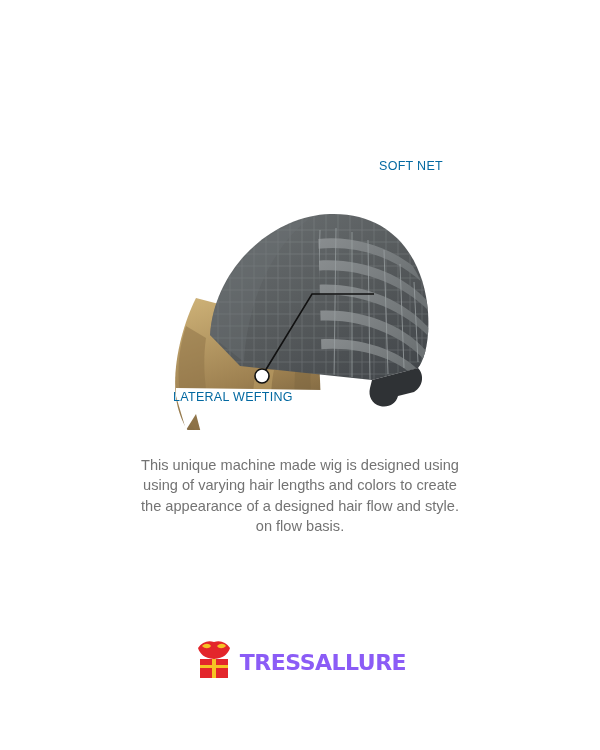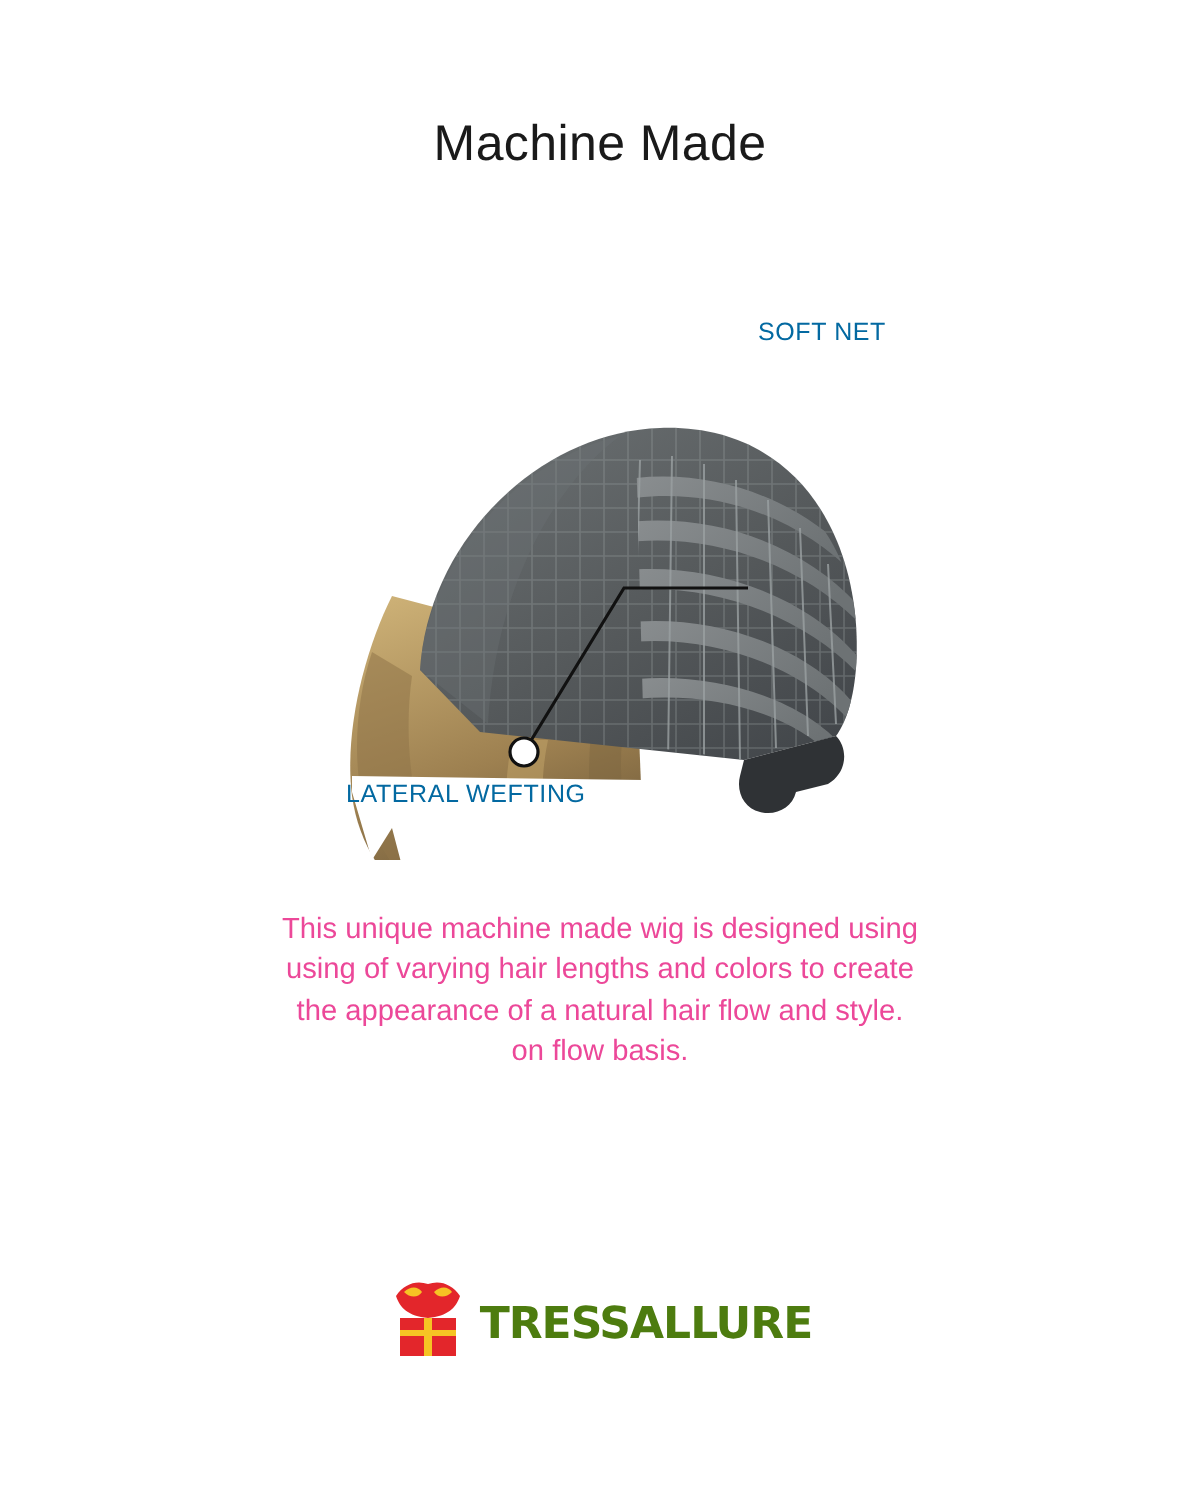--- a/index.html
+++ b/index.html
@@ -67,21 +67,21 @@
 
   
   .description {
     position: absolute;
     top: 455px;
     left: 90px;
     width: 420px;
     text-align: center;
     font-size: 14.6px;
     line-height: 1.40;
-    color: #ec4899;
+    color: #737373;
   }
   .description .line {
     display: block;
   }
 
   
   .logo {
     position: absolute;
     top: 634px;
     left: 0;
@@ -95,30 +95,29 @@
   .logo-mark {
     position: relative;
     width: 40px;
     height: 44px;
   }
   .logo-word {
     font-family: "DejaVu Sans", sans-serif;
     font-size: 22px;
     font-weight: 700;
     letter-spacing: -0.5px;
-    color: #4d7c0f;
+    color: #8b5cf6;
     transform: translateY(2px);
   }
 </style>
 </head>
 <body>
 
 <div class="page">
 
-  <div class="title">Machine Made</div>
 
   <div class="diagram">
     <svg width="600" height="300" viewBox="0 0 600 300" xmlns="http://www.w3.org/2000/svg">
       <defs>
         <linearGradient id="hairGrad" x1="0" y1="0" x2="1" y2="0.4">
           <stop offset="0%" stop-color="#c7a86c"></stop>
           <stop offset="45%" stop-color="#a78953"></stop>
           <stop offset="100%" stop-color="#6d5ا3c"></stop>
         </linearGradient>
         <linearGradient id="hairGrad2" x1="0" y1="0" x2="0.3" y2="1">
@@ -212,21 +211,21 @@
     </svg>
   </div>
 
   <div class="callout callout-soft-net">SOFT NET</div>
 
   <div class="callout callout-lateral-wefting">LATERAL WEFTING</div>
 
   <div class="description">
     <span class="line">This unique machine made wig is designed using</span>
     <span class="line">using of varying hair lengths and colors to create</span>
-    <span class="line">the appearance of a natural hair flow and style.</span>
+    <span class="line">the appearance of a designed hair flow and style.</span>
     <span class="line">on flow basis.</span>
   </div>
 
   <div class="logo">
     <div class="logo-mark">
       <svg width="40" height="44" viewBox="0 0 40 44" xmlns="http://www.w3.org/2000/svg">
         <path d="M4 10 C 8 4, 14 2, 20 4 C 26 2, 32 4, 36 10 C 34 16, 30 20, 20 21 C 10 20, 6 16, 4 10 Z" fill="#e3262b"></path>
         <path d="M8 8 C 11 5, 15 5, 17 8 C 15 11, 11 11, 8 8 Z" fill="#f6c324"></path>
         <path d="M23 8 C 26 5, 30 5, 32 8 C 29 11, 25 11, 23 8 Z" fill="#f6c324"></path>
         <rect x="6" y="21" width="28" height="19" fill="#e3262b"></rect>

